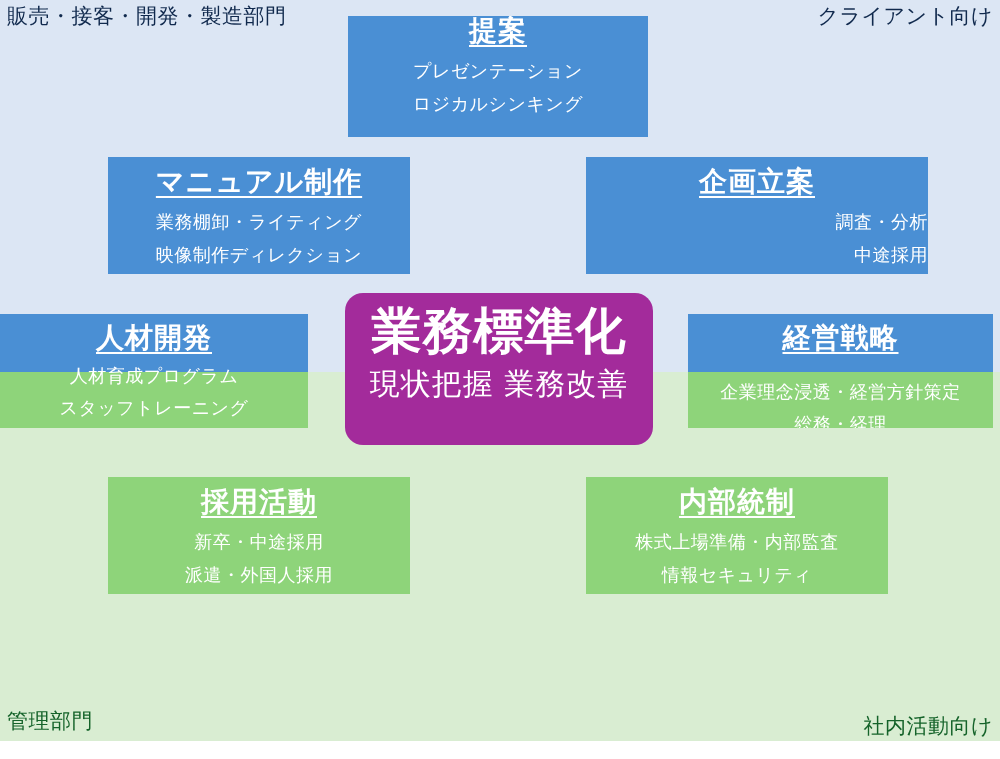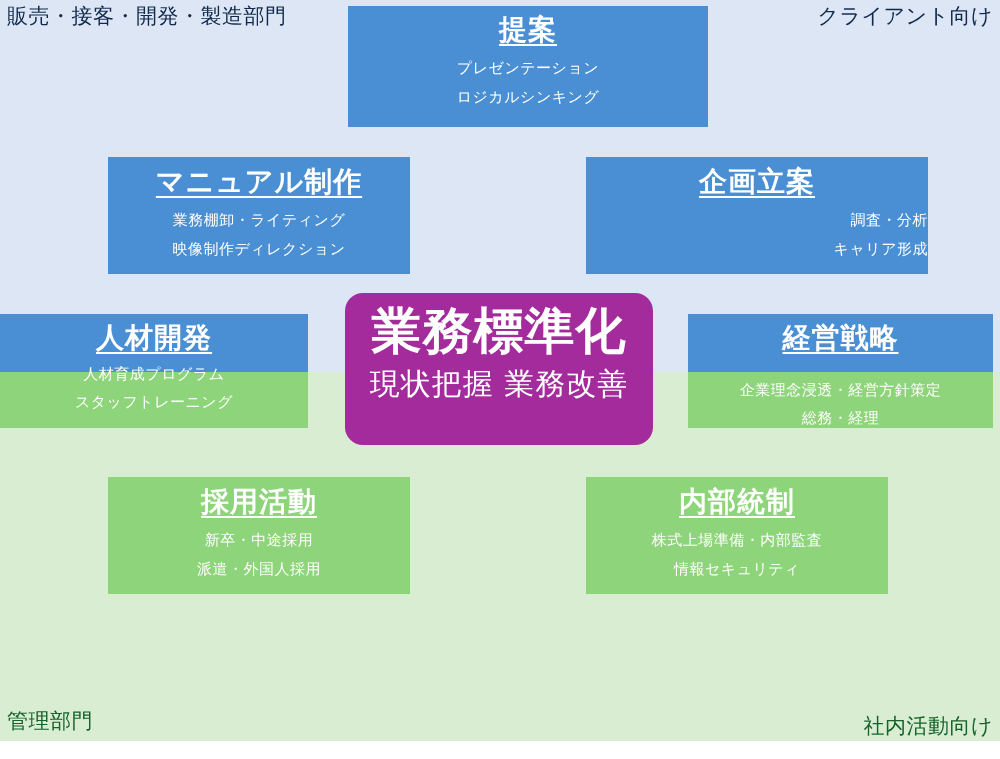--- a/index.html
+++ b/index.html
@@ -61,21 +61,21 @@
   .card .card-title {
     font-weight: bold;
     font-size: 28px;
     line-height: 1.1;
     text-decoration: underline;
     text-underline-offset: 5px;
     letter-spacing: 1px;
     white-space: nowrap;
   }
   .card .card-line {
-    font-size: 15px;
+    font-size: 18px;
     line-height: 1.1;
     letter-spacing: 0.5px;
     white-space: nowrap;
   }
 
   .card.blue  { background: #4a8fd4; }
   .card.green { background: #8ed47a; }
 
   
   .card.split {
@@ -83,22 +83,21 @@
       to bottom,
       #4a8fd4 0px,
       #4a8fd4 var(--split),
       #8ed47a var(--split),
       #8ed47a 100%
     );
   }
 
   
   #card-proposal {
-    left: 348px; top: 6px; width: 360px; height: 121px;
-    padding-top: 9px;
+    left: 348px; top: 16px; width: 300px; height: 121px;
   }
   #card-proposal .card-title { margin-bottom: 14px; }
   #card-proposal .card-line  { margin-bottom: 13px; }
 
   #card-manual {
     left: 108px; top: 157px; width: 302px; height: 117px;
     padding-top: 10px;
   }
   #card-manual .card-title { margin-bottom: 14px; }
   #card-manual .card-line  { margin-bottom: 13px; }
@@ -195,21 +194,21 @@
 
   <div class="card blue" id="card-manual">
     <div class="card-title">マニュアル制作</div>
     <div class="card-line">業務棚卸・ライティング</div>
     <div class="card-line">映像制作ディレクション</div>
   </div>
 
   <div class="card blue" id="card-planning">
     <div class="card-title">企画立案</div>
     <div class="card-line">調査・分析</div>
-    <div class="card-line">キャリア形成</div>
+    <div class="card-line">中途採用</div>
   </div>
 
   <div class="card split" id="card-hrdev">
     <div class="card-title">人材開発</div>
     <div class="card-line">人材育成プログラム</div>
     <div class="card-line">スタッフトレーニング</div>
   </div>
 
   <div class="card split" id="card-strategy">
     <div class="card-title">経営戦略</div>

